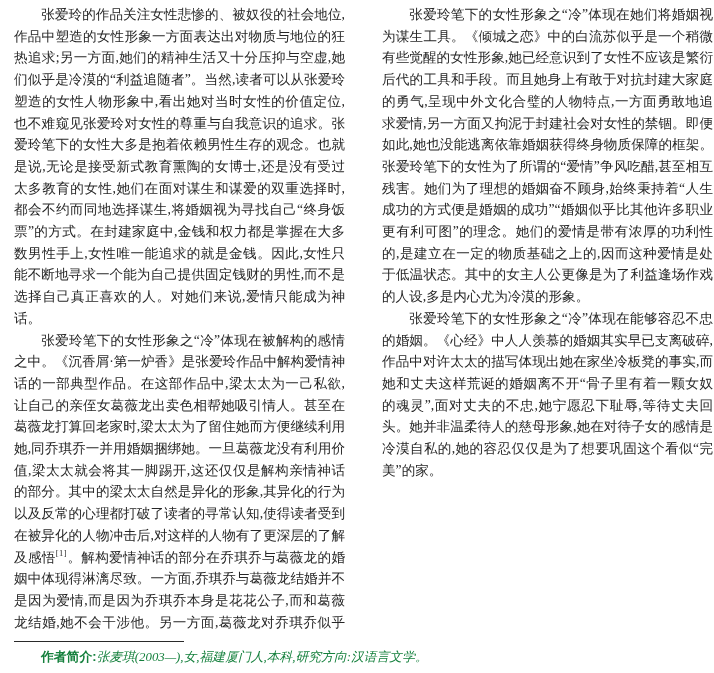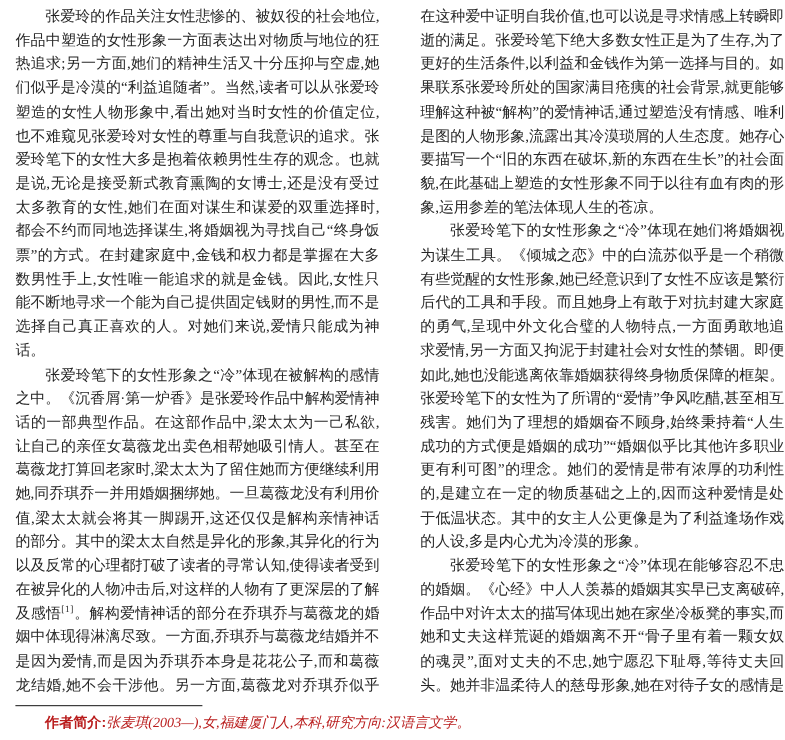--- a/index.html
+++ b/index.html
@@ -67,41 +67,40 @@
     border-top: 1.4px solid #2a2a2a;
   }
   .footer-line {
     position: absolute;
     left: 41px;
     top: 14px;
     width: 660px;
     font-size: 12.8px;
     line-height: 17px;
     white-space: nowrap;
-    color: #b91c1c;
+    color: #15803d;
   }
   .footer-label {
     font-weight: bold;
     font-family: "Liberation Sans", "DejaVu Sans", sans-serif;
   }
   .footer-text {
     font-style: italic;
   }
 </style>
 </head>
 <body>
 
 <div class="page">
   <div class="columns">
     <div class="col">
       <p>张爱玲的作品关注女性悲惨的、被奴役的社会地位,作品中塑造的女性形象一方面表达出对物质与地位的狂热追求;另一方面,她们的精神生活又十分压抑与空虚,她们似乎是冷漠的“利益追随者”。当然,读者可以从张爱玲塑造的女性人物形象中,看出她对当时女性的价值定位,也不难窥见张爱玲对女性的尊重与自我意识的追求。张爱玲笔下的女性大多是抱着依赖男性生存的观念。也就是说,无论是接受新式教育熏陶的女博士,还是没有受过太多教育的女性,她们在面对谋生和谋爱的双重选择时,都会不约而同地选择谋生,将婚姻视为寻找自己“终身饭票”的方式。在封建家庭中,金钱和权力都是掌握在大多数男性手上,女性唯一能追求的就是金钱。因此,女性只能不断地寻求一个能为自己提供固定钱财的男性,而不是选择自己真正喜欢的人。对她们来说,爱情只能成为神话。</p>
       <p><span>张爱玲笔下的女性形象之“冷”体现在被解构的感情之中。《沉香屑·第一炉香》是张爱玲作品中解构爱情神话的一部典型作品。在这部作品中,梁太太为一己私欲,让自己的亲侄女葛薇龙出卖色相帮她吸引情人。甚至在葛薇龙打算回老家时,梁太太为了留住她而方便继续利用她,同乔琪乔一并用婚姻捆绑她。一旦葛薇龙没有利用价值,梁太太就会将其一脚踢开,这还仅仅是解构亲情神话的部分。其中的梁太太自然是异化的形象,其异化的行为以及反常的心理都打破了读者的寻常认知,使得读者受到在被异化的人物冲击后,对这样的人物有了更深层的了解及感悟</span><sup class="fnref">[1]</sup><span>。解构爱情神话的部分在乔琪乔与葛薇龙的婚姻中体现得淋漓尽致。一方面,乔琪乔与葛薇龙结婚并不是因为爱情,而是因为乔琪乔本身是花花公子,而和葛薇龙结婚,她不会干涉他。另一方面,葛薇龙对乔琪乔似乎有爱,但这种爱貌似不是爱乔琪乔这个人,而是通过这种爱维系接触上流社会的渠道,并且能够</span></p>
     </div>
     <div class="col">
-      <p class="cont">在这种爱中证明自我价值,也可以说是寻求情感上转瞬即逝的满足。张爱玲笔下绝大多数女性正是为了生存,为了更好的生活条件,以利益和金钱作为第一选择与目的。如果联系张爱玲所处的国家满目疮痍的社会背景,就更能够理解这种被“解构”的爱情神话,通过塑造没有情感、唯利是图的人物形象,流露出其冷漠琐屑的人生态度。她存心要描写一个“旧的东西在破坏,新的东西在生长”的社会面貌,在此基础上塑造的女性形象不同于以往有血有肉的形象,运用参差的笔法体现人生的苍凉。</p>
       <p>张爱玲笔下的女性形象之“冷”体现在她们将婚姻视为谋生工具。《倾城之恋》中的白流苏似乎是一个稍微有些觉醒的女性形象,她已经意识到了女性不应该是繁衍后代的工具和手段。而且她身上有敢于对抗封建大家庭的勇气,呈现中外文化合璧的人物特点,一方面勇敢地追求爱情,另一方面又拘泥于封建社会对女性的禁锢。即便如此,她也没能逃离依靠婚姻获得终身物质保障的框架。张爱玲笔下的女性为了所谓的“爱情”争风吃醋,甚至相互残害。她们为了理想的婚姻奋不顾身,始终秉持着“人生成功的方式便是婚姻的成功”“婚姻似乎比其他许多职业更有利可图”的理念。她们的爱情是带有浓厚的功利性的,是建立在一定的物质基础之上的,因而这种爱情是处于低温状态。其中的女主人公更像是为了利益逢场作戏的人设,多是内心尤为冷漠的形象。</p>
       <p>张爱玲笔下的女性形象之“冷”体现在能够容忍不忠的婚姻。《心经》中人人羡慕的婚姻其实早已支离破碎,作品中对许太太的描写体现出她在家坐冷板凳的事实,而她和丈夫这样荒诞的婚姻离不开“骨子里有着一颗女奴的魂灵”,面对丈夫的不忠,她宁愿忍下耻辱,等待丈夫回头。她并非温柔待人的慈母形象,她在对待子女的感情是冷漠自私的,她的容忍仅仅是为了想要巩固这个看似“完美”的家。</p>
     </div>
   </div>
 
   <div class="footer-area">
     <div class="footnote-rule"></div>
     <div class="footer-line">
       <span class="footer-label">作者简介:</span><span class="footer-text">张麦琪(2003—),女,福建厦门人,本科,研究方向:汉语言文学。</span>
     </div>

